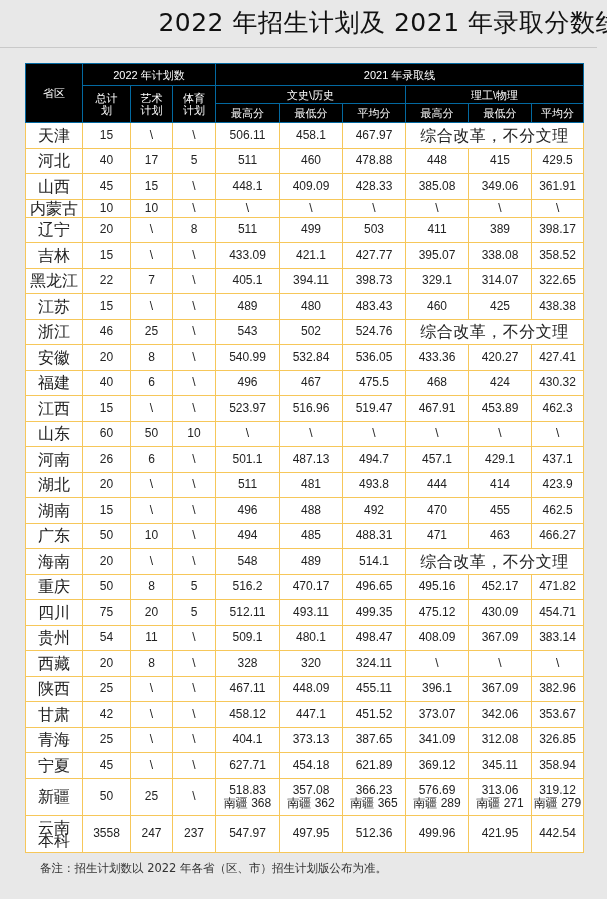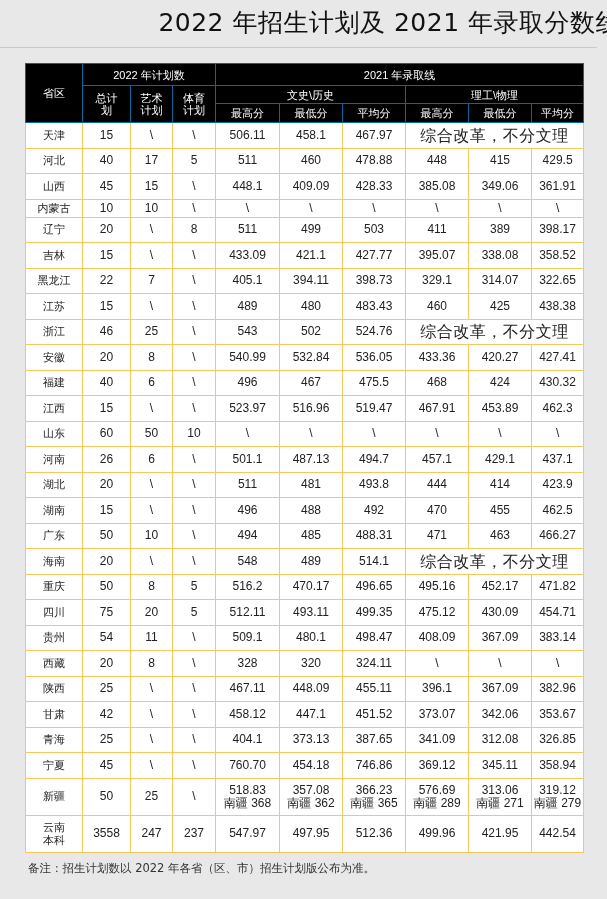--- a/index.html
+++ b/index.html
@@ -21,30 +21,30 @@
     font-family:"Liberation Sans","DejaVu Sans",sans-serif;
   }
   th {
     background:#000000; color:#fff; font-weight:normal; font-size:11px;
     border:1px solid #0369a1; text-align:center; padding:0; line-height:12px;
   }
   td {
     font-size:12px; text-align:center; border:1px solid #f6c75a;
     padding:0; color:#222; line-height:13px;
   }
-  td.prov { font-size:11px; }
+  td.prov { font-size:16px; }
   td.note { font-size:16px; letter-spacing:0.5px; }
   tr.h1 th { height:21px; }
   tr.h2 th { height:17px; }
   tr.h3 th { height:18px;margin-top:12px; }
   tr.r td { height:24.5px; }
   tr.short td { height:17px; }
   tr.tall td { height:36px; }
   .footnote {
-    position:absolute; left:28px; top:861px; font-size:11.5px; color:#333;
+    position:absolute; left:40px; top:861px; font-size:11.5px; color:#333;
     white-space:nowrap; font-family:"DejaVu Sans",sans-serif;
   }
   .two { display:block; }
 </style>
 </head>
 <body>
 
 <div class="title">2022 年招生计划及 2021 年录取分数线</div>
 <div class="divider"></div>
 
@@ -385,23 +385,23 @@
         <td>387.65</td>
         <td>341.09</td>
         <td>312.08</td>
         <td>326.85</td>
       </tr>
       <tr class="r">
         <td class="prov">宁夏</td>
         <td>45</td>
         <td>\</td>
         <td>\</td>
-        <td>760.70</td>
+        <td>627.71</td>
         <td>454.18</td>
-        <td>746.86</td>
+        <td>621.89</td>
         <td>369.12</td>
         <td>345.11</td>
         <td>358.94</td>
       </tr>
       <tr class="tall">
         <td class="prov">新疆</td>
         <td>50</td>
         <td>25</td>
         <td>\</td>
         <td>

